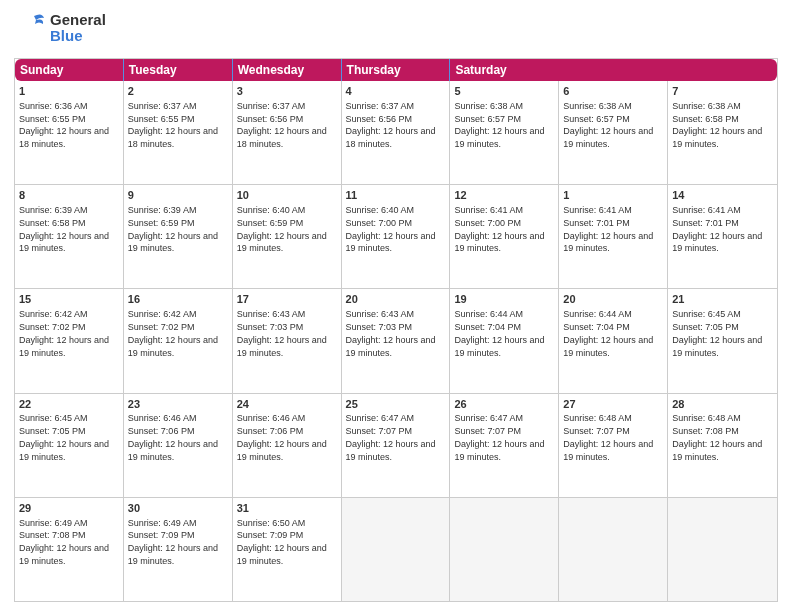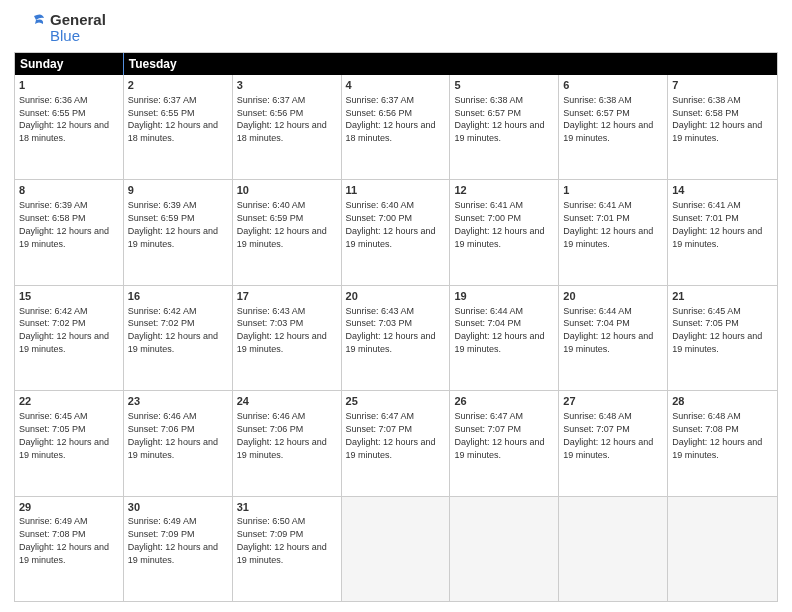--- a/index.html
+++ b/index.html
@@ -14,40 +14,40 @@
       width: 792px;
       height: 612px;
       padding: 10px 14px 10px 14px;
       display: flex;
       flex-direction: column;
     }
     .header {
       display: flex;
       justify-content: space-between;
       align-items: flex-start;
-      margin-bottom: 6px;
+      margin-bottom: 12px;
     }
     .logo {
       display: flex;
       align-items: center;
       gap: 4px;
     }
     .logo-text {
       display: flex;
       flex-direction: column;
       line-height: 1.1;
     }
     .logo-general {
       font-size: 15px;
       font-weight: bold;
       color: #333;
     }
     .logo-blue {
       font-size: 15px;
-      font-weight: normal;
+      font-weight: bold;
       color: #3a7bd5;
     }
     .title-block {
       text-align: right;
     }
     .month-title {
       font-size: 32px;
       font-weight: bold;
       color: #333;
     }
@@ -57,21 +57,22 @@
     }
     .calendar {
       flex: 1;
       display: flex;
       flex-direction: column;
       border: 1px solid #ccc;
     }
     .cal-header {
       display: grid;
       grid-template-columns: repeat(7, 1fr);
-      background: #000000;
+      background: #be185d;
+      border-radius: 6px;
     }
     .cal-header-cell {
       color: #fff;
       font-size: 12px;
       font-weight: bold;
       padding: 4px 5px;
       text-align: left;
       border-right: 1px solid #5590e0;
     }
     .cal-header-cell:last-child { border-right: none; }
@@ -129,20 +130,23 @@
     <div class="title-block">
       <div class="month-title"></div>
       <div class="location-title"></div>
     </div>
   </div>
 
   <div class="calendar">
     <div class="cal-header" id="cal-header">
         <div class="cal-header-cell">Sunday</div>
         <div class="cal-header-cell">Tuesday</div>
+        <div class="cal-header-cell">Wednesday</div>
+        <div class="cal-header-cell">Thursday</div>
+        <div class="cal-header-cell">Saturday</div>
       </div>
     <div class="cal-body" id="cal-body">
         <div class="cal-row">
           <div class="cal-cell"><span class="day-num">1</span><span class="cell-text">Sunrise: 6:36 AM<br>Sunset: 6:55 PM<br>Daylight: 12 hours and 18 minutes.</span></div>
           <div class="cal-cell"><span class="day-num">2</span><span class="cell-text">Sunrise: 6:37 AM<br>Sunset: 6:55 PM<br>Daylight: 12 hours and 18 minutes.</span></div>
           <div class="cal-cell"><span class="day-num">3</span><span class="cell-text">Sunrise: 6:37 AM<br>Sunset: 6:56 PM<br>Daylight: 12 hours and 18 minutes.</span></div>
           <div class="cal-cell"><span class="day-num">4</span><span class="cell-text">Sunrise: 6:37 AM<br>Sunset: 6:56 PM<br>Daylight: 12 hours and 18 minutes.</span></div>
           <div class="cal-cell"><span class="day-num">5</span><span class="cell-text">Sunrise: 6:38 AM<br>Sunset: 6:57 PM<br>Daylight: 12 hours and 19 minutes.</span></div>
           <div class="cal-cell"><span class="day-num">6</span><span class="cell-text">Sunrise: 6:38 AM<br>Sunset: 6:57 PM<br>Daylight: 12 hours and 19 minutes.</span></div>
           <div class="cal-cell"><span class="day-num">7</span><span class="cell-text">Sunrise: 6:38 AM<br>Sunset: 6:58 PM<br>Daylight: 12 hours and 19 minutes.</span></div>

